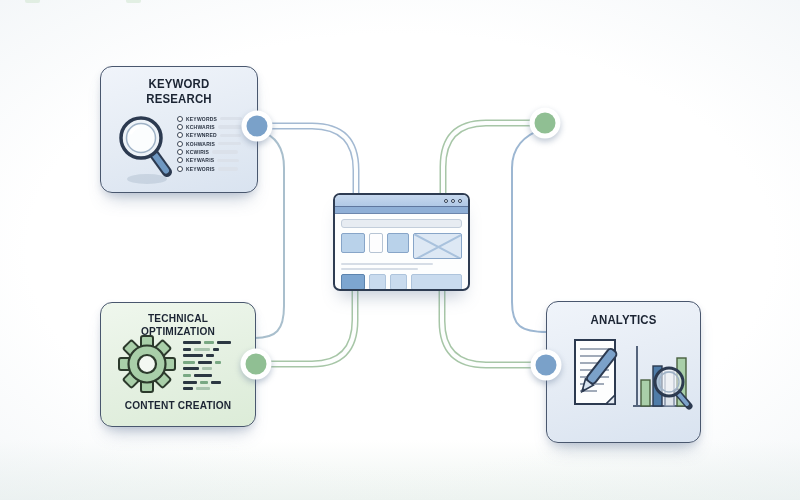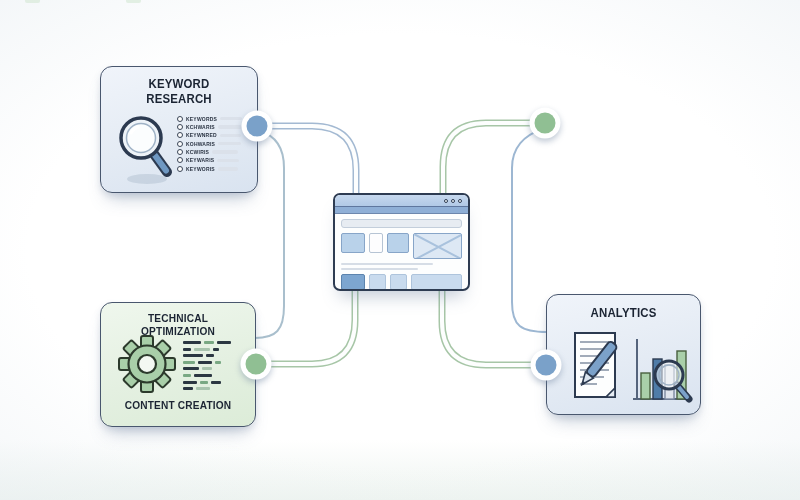--- a/index.html
+++ b/index.html
@@ -193,21 +193,21 @@
           <span class="seg g" style="width:8px"></span>
           <span class="seg d" style="width:10px"></span>
         </div>
       <div class="code-row">
           <span class="seg d" style="width:10px"></span>
           <span class="seg l" style="width:14px"></span>
         </div>
     </div>
   </div>
 
-  <div class="card blue" style="left:546px;top:294px;width:155px;height:121px;">
+  <div class="card blue" style="left:546px;top:301px;width:155px;height:142px;">
     <div class="card-title" style="top:11px;font-size:13px;">ANALYTICS</div>
     <svg width="50" height="78" style="position:absolute;left:24px;top:34px;">
       <rect x="4" y="4" width="40" height="64" fill="#fdfefe" stroke="#2c3a50" stroke-width="2"></rect>
       <g stroke="#8a97a8" stroke-width="1.6">
         <line x1="9" y1="13" x2="38" y2="13"></line>
           <line x1="9" y1="20" x2="38" y2="20"></line>
         <line x1="9" y1="27" x2="30" y2="27"></line>
           <line x1="9" y1="34" x2="38" y2="34"></line>
         <line x1="9" y1="41" x2="38" y2="41"></line>
           <line x1="9" y1="48" x2="33" y2="48"></line>

